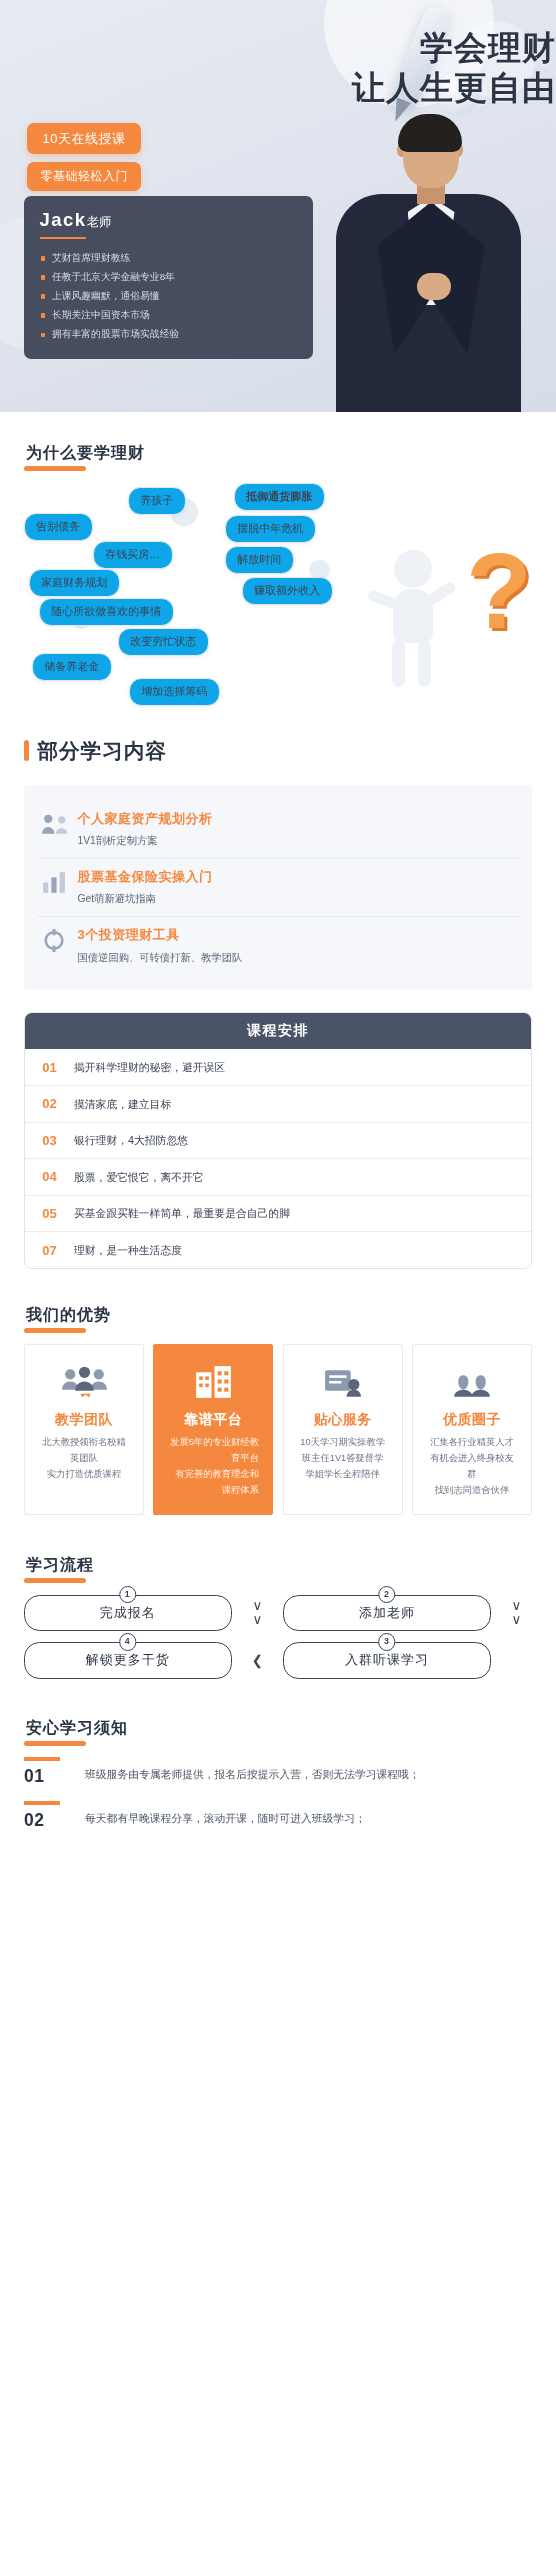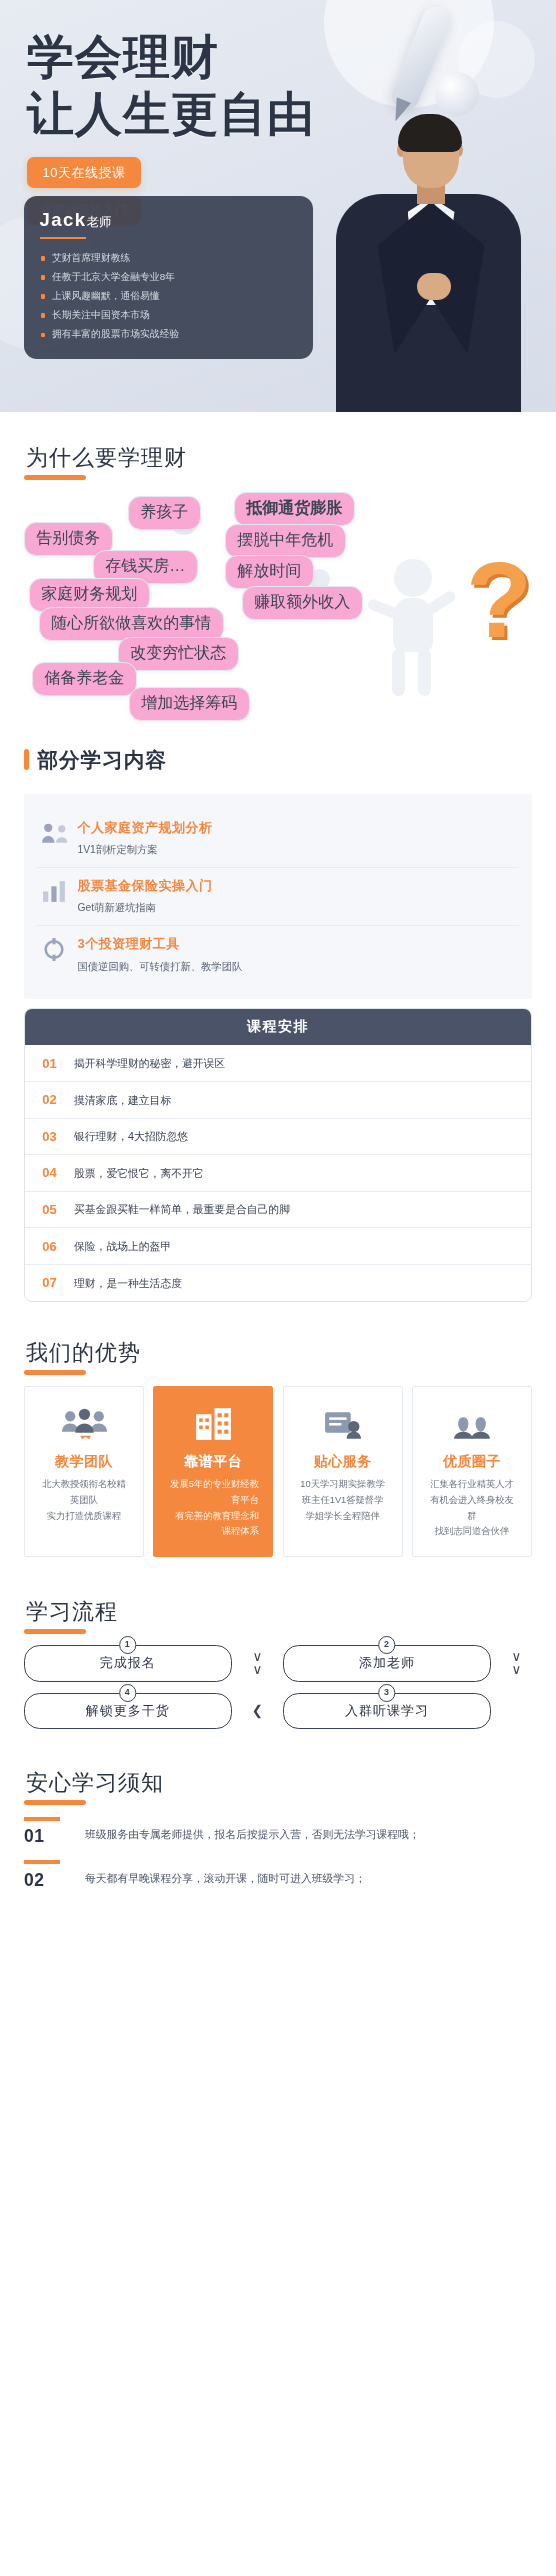--- a/index.html
+++ b/index.html
@@ -48,23 +48,24 @@
   .hero-coin {
     position:absolute; right:77px; top:72px;
     width:44px; height:44px; border-radius:50%;
     background: radial-gradient(circle at 35% 30%, #ffffff, #cdd5e2);
   }
   .hero-title {
     position: relative;
     padding: 28px 0 0 27px;
   }
   .hero-title h1 {
-    font-size: 47px; line-height: 1.22; letter-spacing: 1px;
+    font-size: 33px; line-height: 1.22; letter-spacing: 1px;
     color: #2c3545; font-weight: bold;
     text-shadow: 0 1px 0 rgba(255,255,255,0.6);
+    text-align: right;
   }
   .hero-title h1 .u {
     position: relative;
     display: inline-block;
   }
   .hero-title h1 .u:after {
     content:""; position:absolute; left:1px; right:1px; bottom:3.1px; height:7.2px;
     background: #f5883f; opacity:.95; z-index:-1;
   }
   .hero-pills { position: relative; padding: 14.4px 0 0 27px; }
@@ -81,21 +82,21 @@
   }
   .pill.small { font-size: 12px; padding: 5.7px 13.4px; }
 
   
   .teacher-card {
     position: absolute;
     left: 24px;
     top: 196px;
     width: 289px;
     background: rgba(58,66,84,0.93);
-    border-radius: 13px;
+    border-radius: 7px;
     padding: 13.4px 15.5px 15.5px 15.5px;
     color: #e8ebf1;
   }
   .teacher-name {
     font-size: 18.5px; color: #ffffff; letter-spacing: 1.5px;
     font-weight: bold; margin-bottom: 3.1px;
   }
   .teacher-name .suffix { font-size: 12.4px; letter-spacing:0; font-weight: normal; }
   .teacher-name-rule { width: 46px; height: 2.1px; background: #f5883f; margin: 5.2px 0 9.3px; }
   .teacher-card ul { list-style: none; }
@@ -144,21 +145,21 @@
   }
   .p-hand {
     position:absolute; left:101px; top:170px; width:34px; height:27px;
     background:#d9ab84; border-radius:13.4px;
   }
 
   
   .sec { padding: 0 24px; }
   .sec-title {
     position: relative;
-    font-size: 22px; font-weight: normal; color: #2b3445;
+    font-size: 16px; font-weight: bold; color: #2b3445;
     letter-spacing: 1px;
     padding: 0 0 0 2.1px;
     margin: 31px 0 18.5px 0;
   }
   .sec-title:before {
     content:""; position:absolute; left:0; bottom:-7.2px; width:62px; height:5.2px;
     background:#f5883f; border-radius:2.6px;
   }
   .sec-title-bar {
     display:flex; align-items:center; margin:32px 0 20.6px 0;
@@ -167,24 +168,24 @@
   .sec-title-bar .txt { font-size:20.6px; font-weight:bold; letter-spacing:1px; color:#2b3445; }
 
   
   .why {
     position: relative;
     height: 222px;
     padding: 5.2px 24px 0 24px;
   }
   .tag {
     position: absolute;
-    background: #f9a8d4;
+    background: #0ea5e9;
     border: 0.5px solid #e3e7ee;
     border-radius: 12.4px;
-    font-size: 16px;
+    font-size: 11px;
     color: #3c4455;
     padding: 5.7px 11.3px;
     box-shadow: 0 1.5px 4.6px rgba(80,95,120,0.08);
     white-space: nowrap;
   }
   .why-bubble {
     position:absolute; border-radius:50%;
     background: rgba(228,233,241,0.85);
   }
   .mascot { position:absolute; right: 88px; top: 67px; width: 108px; height: 139px; }
@@ -210,21 +211,21 @@
   }
   .crow { display:flex; align-items:flex-start; padding: 9.3px 4.1px; }
   .crow + .crow { border-top: 0.5px solid #e6eaf1; }
   .crow .ic { width: 36px; flex: 0 0 36px; padding-top: 3.1px; }
   .crow .ct h4 { font-size: 13px; color: #f5883f; font-weight: bold; margin-bottom: 5.2px; letter-spacing:0.5px;}
   .crow .ct p { font-size: 10.3px; color: #5a6375; line-height: 1.5; }
   .icon-people svg, .icon-chart svg, .icon-tool svg { display:block; }
 
   
   .sched {
-    margin-top: 9px;
+    margin-top: 22px;
     border: 0.5px solid #dfe3ea;
     border-radius: 8px;
     overflow: hidden;
   }
   .sched-head {
     background: #4a5368; color: #fff;
     text-align: center; font-size: 14px; letter-spacing: 1.5px;
     padding: 9.3px 0; font-weight: bold;
   }
   .sched-row { display: flex; align-items: center; background:#fff; }
@@ -435,24 +436,20 @@
         <div class="no">03</div>
         <div class="tx">银行理财，4大招防忽悠</div>
       </div>
       <div class="sched-row">
         <div class="no">04</div>
         <div class="tx">股票，爱它恨它，离不开它</div>
       </div>
       <div class="sched-row">
         <div class="no">05</div>
         <div class="tx">买基金跟买鞋一样简单，最重要是合自己的脚</div>
-      </div>
-      <div class="sched-row">
-        <div class="no">06</div>
-        <div class="tx">保险，战场上的盔甲</div>
       </div>
       <div class="sched-row">
         <div class="no">07</div>
         <div class="tx">理财，是一种生活态度</div>
       </div>
     </div>
 
     <div class="sec-title" style="margin-top:36px;">我们的优势</div>
 
     <div class="adv-grid">

